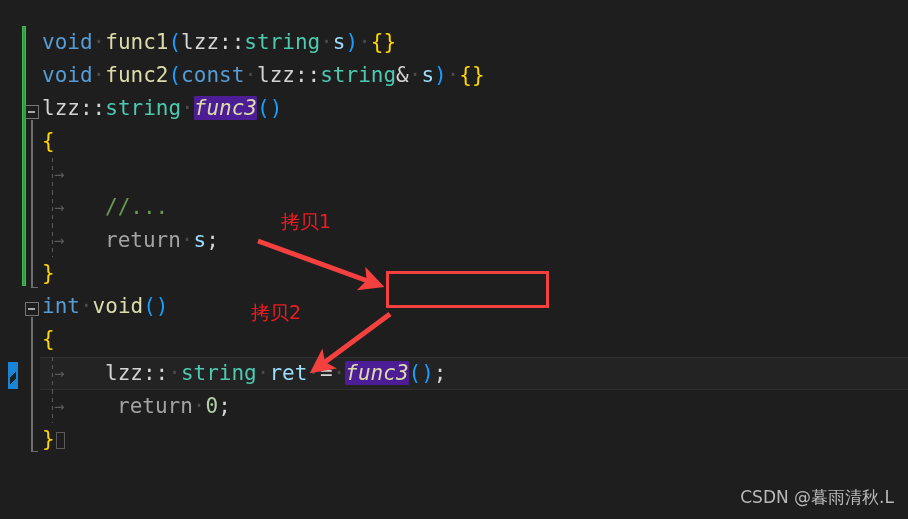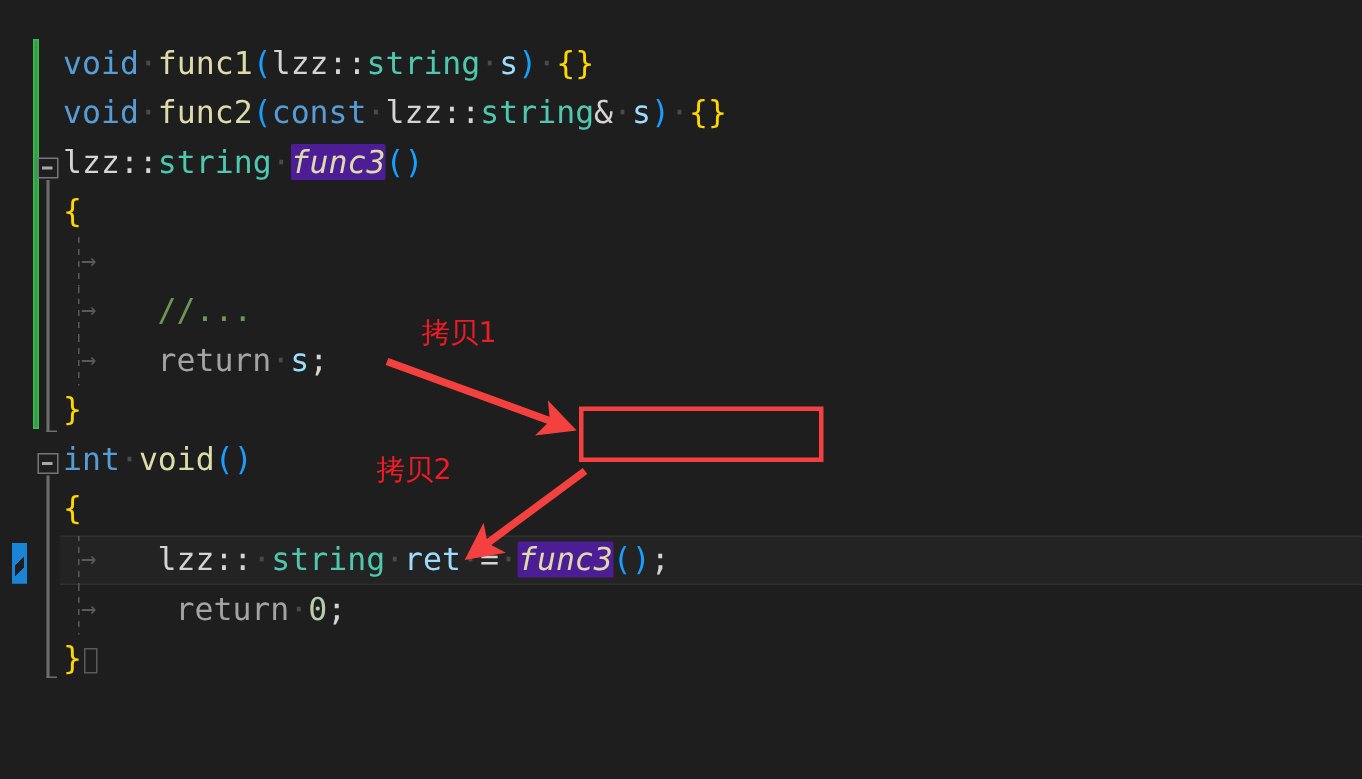--- a/index.html
+++ b/index.html
@@ -249,14 +249,15 @@
           <path d="M0,0 L5,2.5 L0,5 L1.2,2.5 Z" fill="#f4413f"></path>
         </marker>
       </defs>
       <line x1="258" y1="241" x2="376" y2="284" stroke="#f4413f" stroke-width="5" marker-end="url(#ah)"></line>
       <line x1="390" y1="314" x2="317" y2="368" stroke="#f4413f" stroke-width="5" marker-end="url(#ah)"></line>
     </svg>
 
     <div class="anno-box" style="left:386px; top:271px; width:163px; height:37px;"></div>
   </div>
 
+  <div class="watermark">CSDN @暮雨清秋.L</div>
 
 </div>
 
 </body></html>

